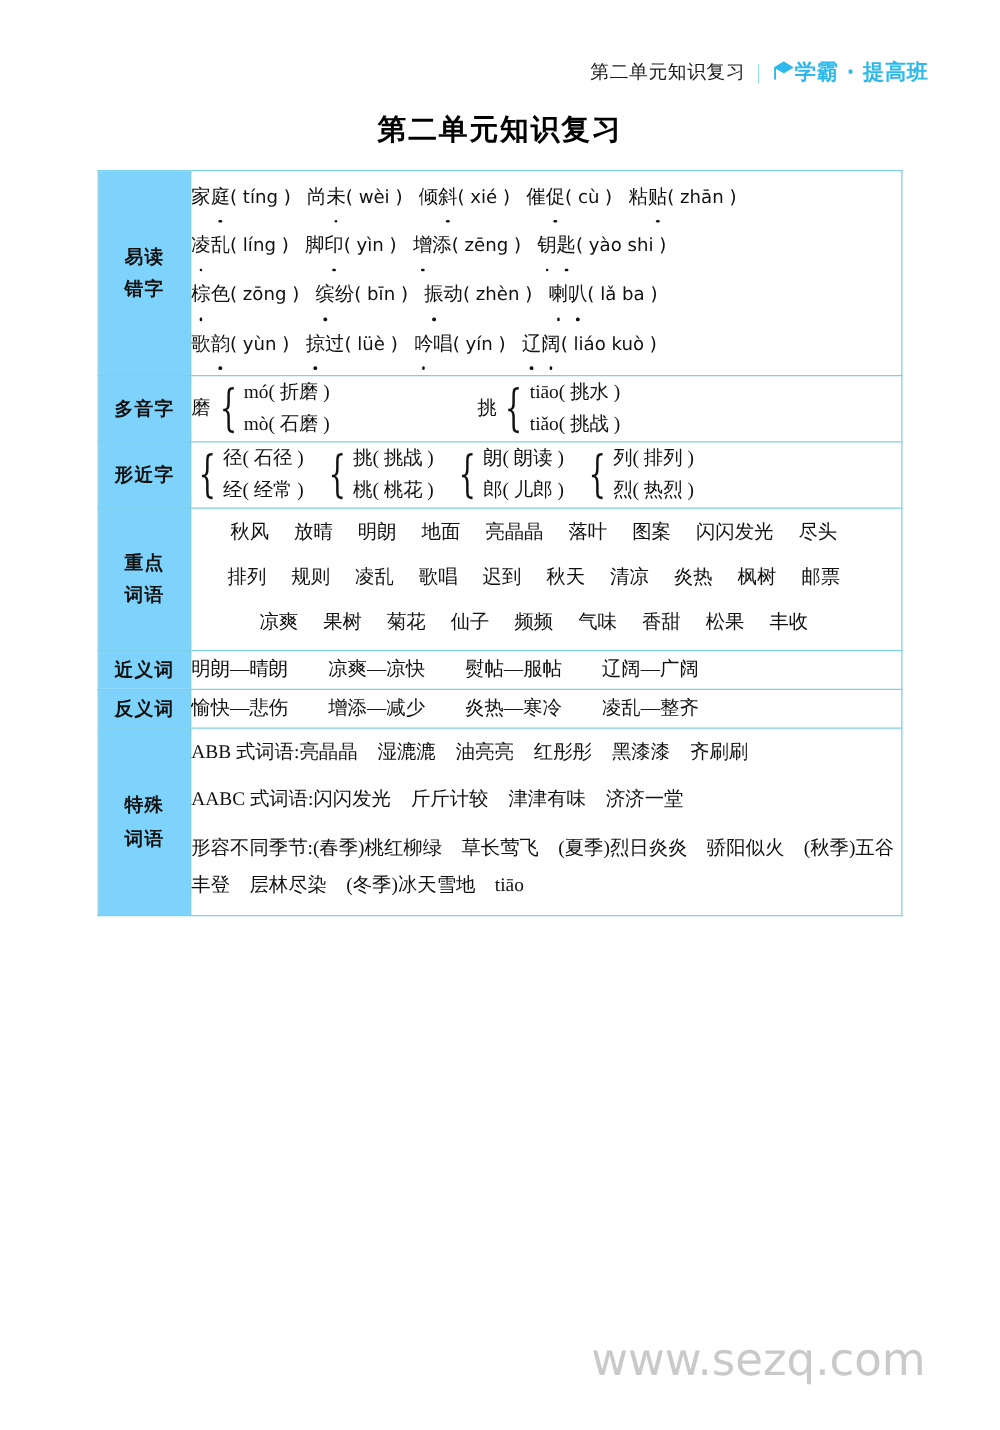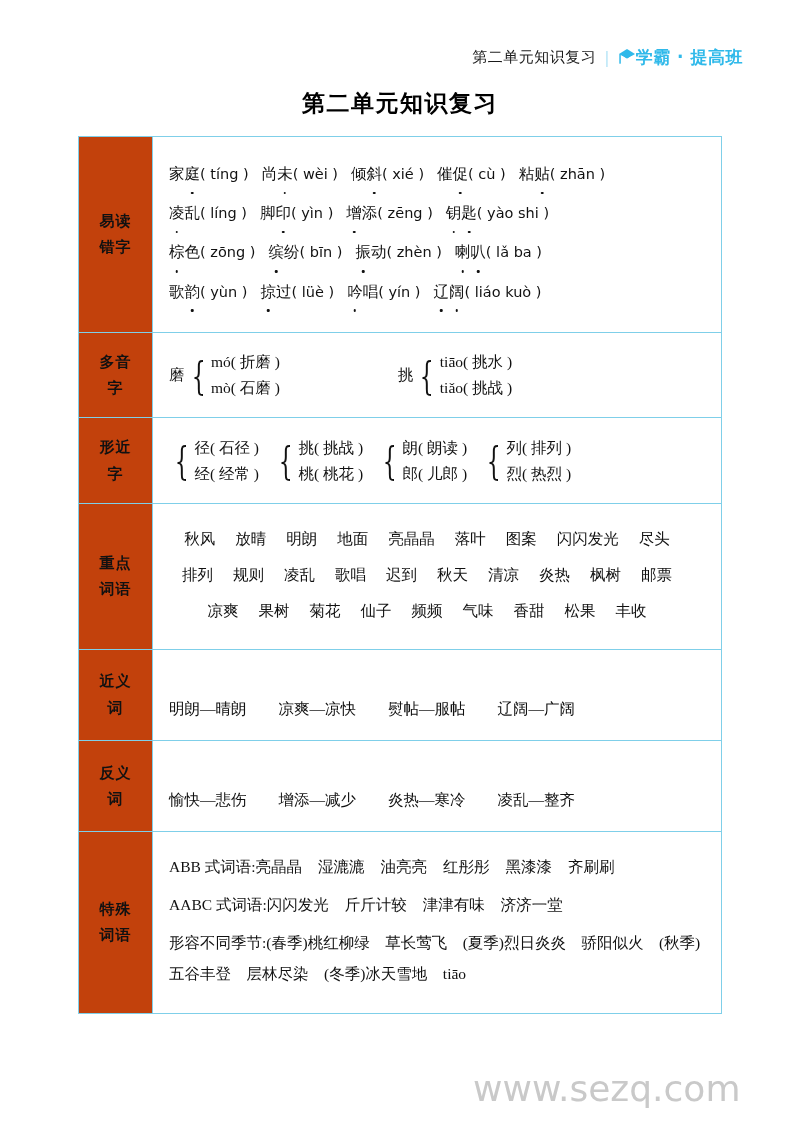--- a/index.html
+++ b/index.html
@@ -70,25 +70,25 @@
     top: 136px;
     left: 78px;
     width: 644px;
     border: 1.5px solid #5bc0e4;
     border-collapse: collapse;
     table-layout: fixed;
   }
   .sheet td {
     border: 1.5px solid #7fcfe9;
     vertical-align: middle;
-    padding: 16px;
+    padding: 0;
   }
   .label-cell {
     width: 74px;
-    background: #c2410c;
+    background: #7dd3fc;
     text-align: center;
     font-family: "DejaVu Sans", sans-serif;
     font-size: 15px;
     font-weight: bold;
     color: #111;
     line-height: 1.75;
     letter-spacing: 1px;
     padding: 4px 2px;
   }
   .content-cell {
@@ -138,21 +138,21 @@
     flex-direction: column;
     justify-content: center;
     line-height: 1.68;
     font-size: 15.5px;
   }
   .bpair span { white-space: nowrap; }
 
   .kw { display: inline-block; margin-right: 20px; white-space: nowrap; }
   .kw-line { margin: 4px 0 6px; text-align: center; }
 
-  .pair { display: inline-block; margin-right: 32px; white-space: nowrap; margin-top: 28px; }
+  .pair { display: inline-block; margin-right: 32px; white-space: nowrap; }
   .one-line-cell { padding: 12px 10px 12px 14px; }
 
   .sp-line { margin: 4px 0 8px; }
   .sp-item { display: inline-block; margin-right: 16px; }
   .latin { font-family: "Liberation Serif", serif; }
 
   .sent-no { font-family: "DejaVu Sans", sans-serif; font-size: 14.5px; }
   .sent-cell { padding: 16px 16px 18px 14px; line-height: 2.15; font-size: 15.5px; }
   .sent-body { text-indent: 0; }
 

